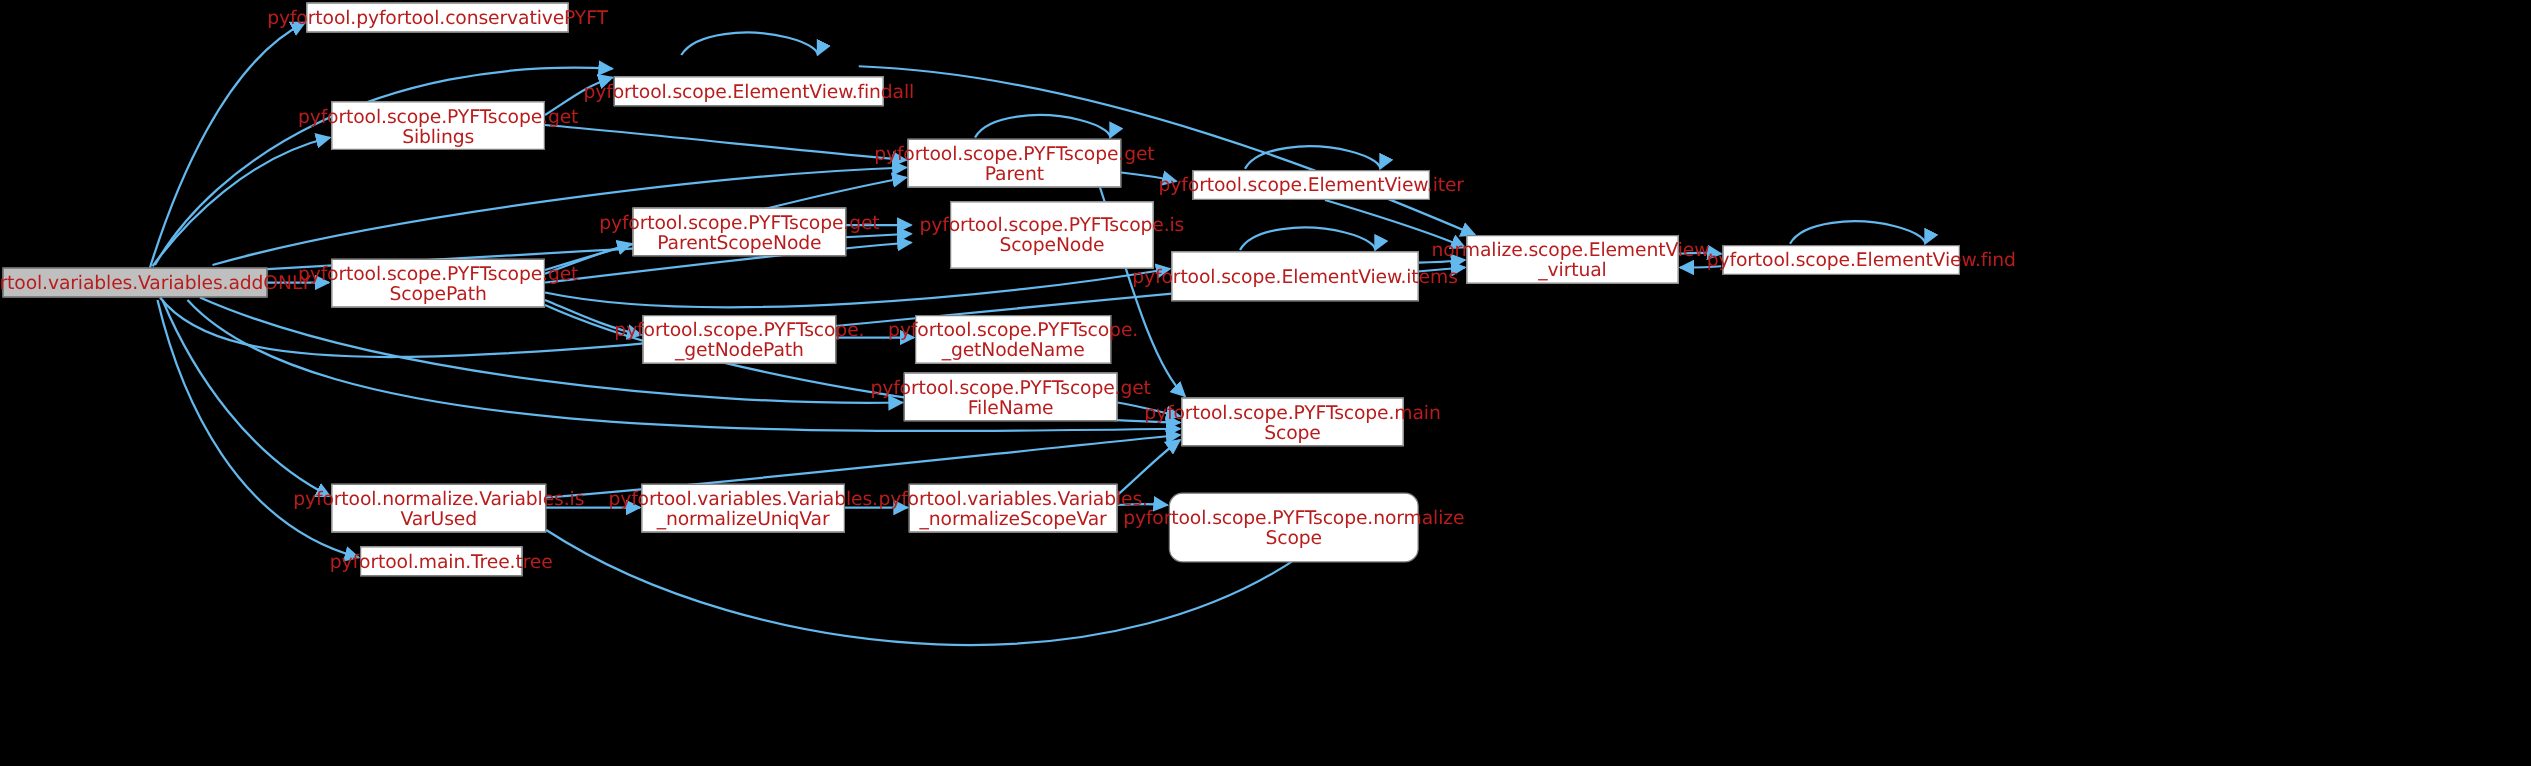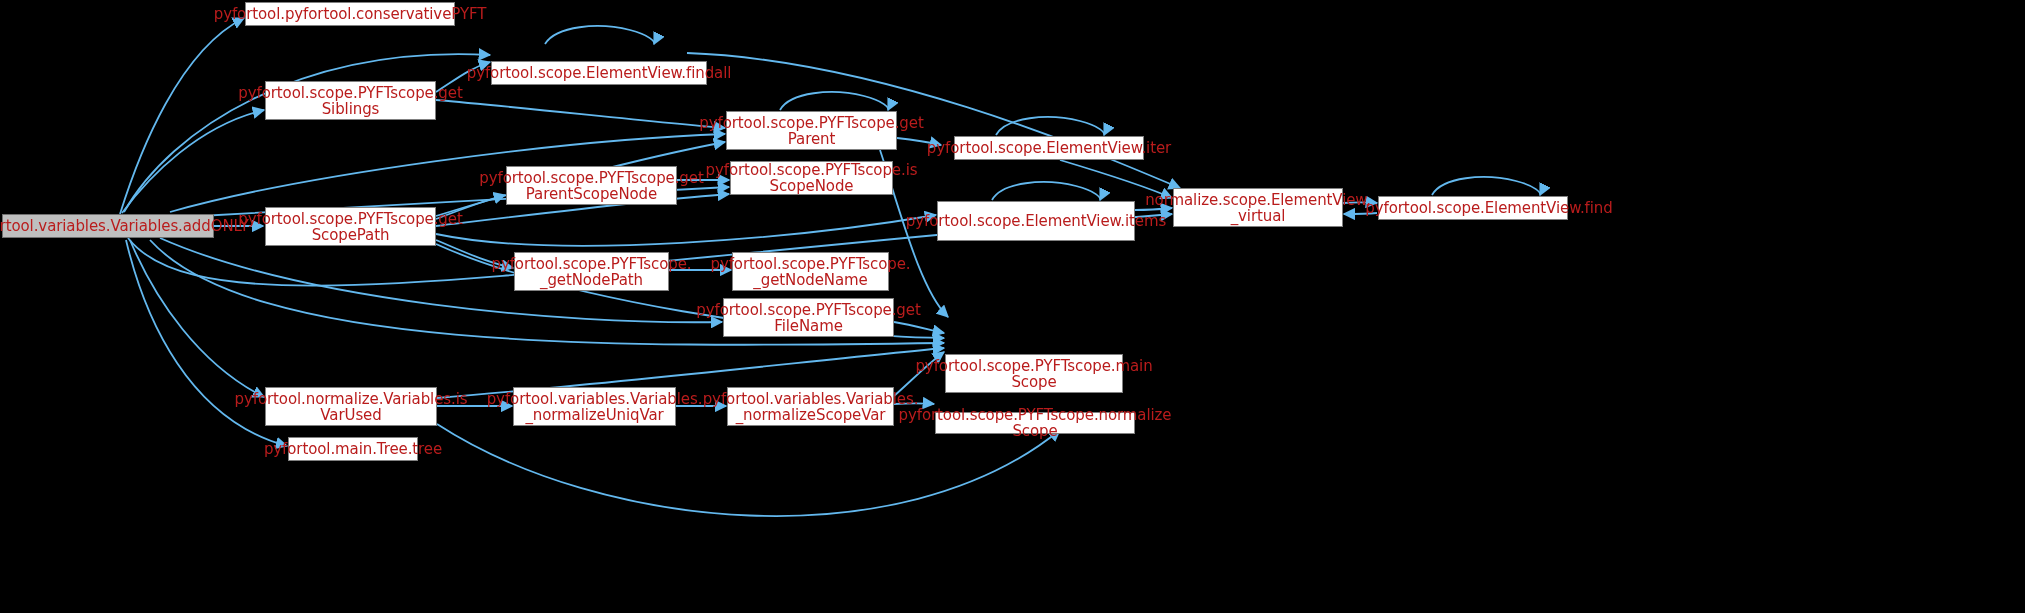--- a/index.html
+++ b/index.html
@@ -103,39 +103,39 @@
       <div class="node root" style="left: 2px; top: 214px; width: 212px; height: 24px;">pyfortool.variables.Variables.addONLY</div>
       <div class="node" style="left: 245px; top: 2px; width: 210px; height: 24px;">pyfortool.pyfortool.conservativePYFT</div>
       <div class="node" style="left: 491px; top: 61px; width: 216px; height: 24px;">pyfortool.scope.ElementView.findall</div>
       <div class="node" style="left: 265px; top: 81px; width: 171px; height: 39px;">pyfortool.scope.PYFTscope.get
 Siblings</div>
       <div class="node" style="left: 726px; top: 111px; width: 171px; height: 39px;">pyfortool.scope.PYFTscope.get
 Parent</div>
       <div class="node" style="left: 954px; top: 136px; width: 190px; height: 24px;">pyfortool.scope.ElementView.iter</div>
       <div class="node" style="left: 506px; top: 166px; width: 171px; height: 39px;">pyfortool.scope.PYFTscope.get
 ParentScopeNode</div>
-      <div class="node" style="left: 730px; top: 161px; width: 163px; height: 34px;">pyfortool.scope.PYFTscope.is
+      <div class="node" style="left: 760px; top: 161px; width: 163px; height: 54px;">pyfortool.scope.PYFTscope.is
 ScopeNode</div>
       <div class="node" style="left: 1173px; top: 188px; width: 170px; height: 39px;">normalize.scope.ElementView.
 _virtual</div>
       <div class="node" style="left: 1378px; top: 196px; width: 190px; height: 24px; padding-left: 36px;">pyfortool.scope.ElementView.find</div>
       <div class="node" style="left: 937px; top: 201px; width: 198px; height: 40px;">pyfortool.scope.ElementView.items</div>
       <div class="node" style="left: 265px; top: 207px; width: 171px; height: 39px;">pyfortool.scope.PYFTscope.get
 ScopePath</div>
       <div class="node" style="left: 514px; top: 252px; width: 155px; height: 39px;">pyfortool.scope.PYFTscope.
 _getNodePath</div>
       <div class="node" style="left: 732px; top: 252px; width: 157px; height: 39px;">pyfortool.scope.PYFTscope.
 _getNodeName</div>
       <div class="node" style="left: 723px; top: 298px; width: 171px; height: 39px;">pyfortool.scope.PYFTscope.get
 FileName</div>
-      <div class="node" style="left: 945px; top: 318px; width: 178px; height: 39px; margin-top: 36px;">pyfortool.scope.PYFTscope.main
+      <div class="node" style="left: 945px; top: 318px; width: 178px; height: 39px;">pyfortool.scope.PYFTscope.main
 Scope</div>
       <div class="node" style="left: 265px; top: 387px; width: 172px; height: 39px;">pyfortool.normalize.Variables.is
 VarUsed</div>
       <div class="node" style="left: 513px; top: 387px; width: 163px; height: 39px;">pyfortool.variables.Variables.
 _normalizeUniqVar</div>
       <div class="node" style="left: 727px; top: 387px; width: 167px; height: 39px;">pyfortool.variables.Variables.
 _normalizeScopeVar</div>
-      <div class="node" style="left: 935px; top: 412px; width: 200px; height: 22px;">pyfortool.scope.PYFTscope.normalize
+      <div class="node" style="left: 935px; top: 394px; width: 200px; height: 56px; border-radius: 11px;">pyfortool.scope.PYFTscope.normalize
 Scope</div>
       <div class="node" style="left: 288px; top: 437px; width: 130px; height: 24px;">pyfortool.main.Tree.tree</div>
     </div>
 </div>
 
 </body></html>

